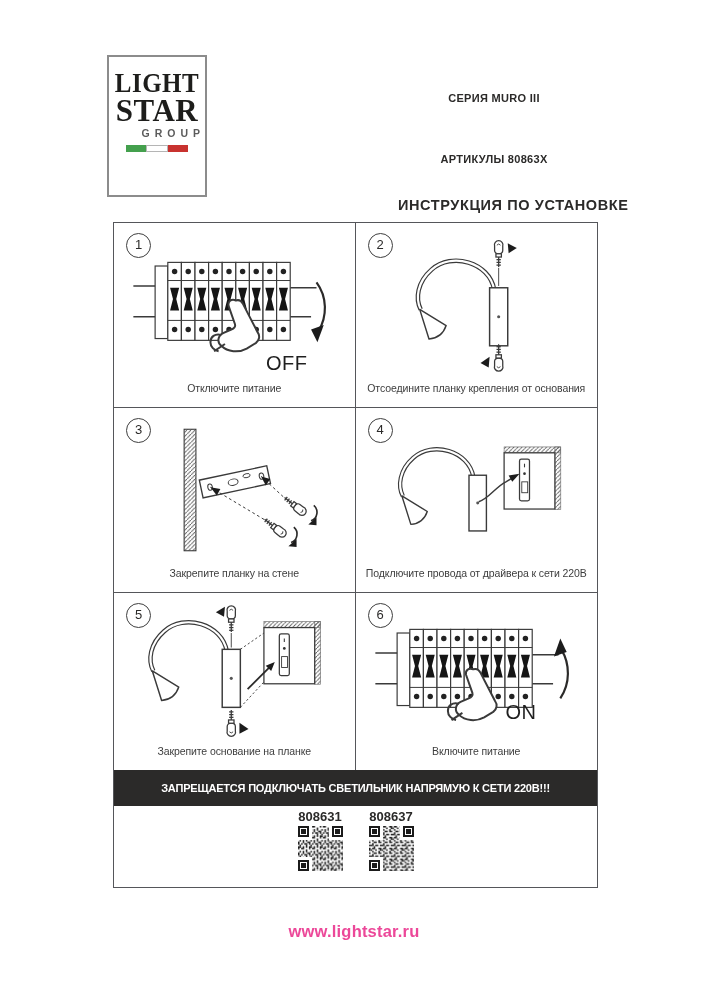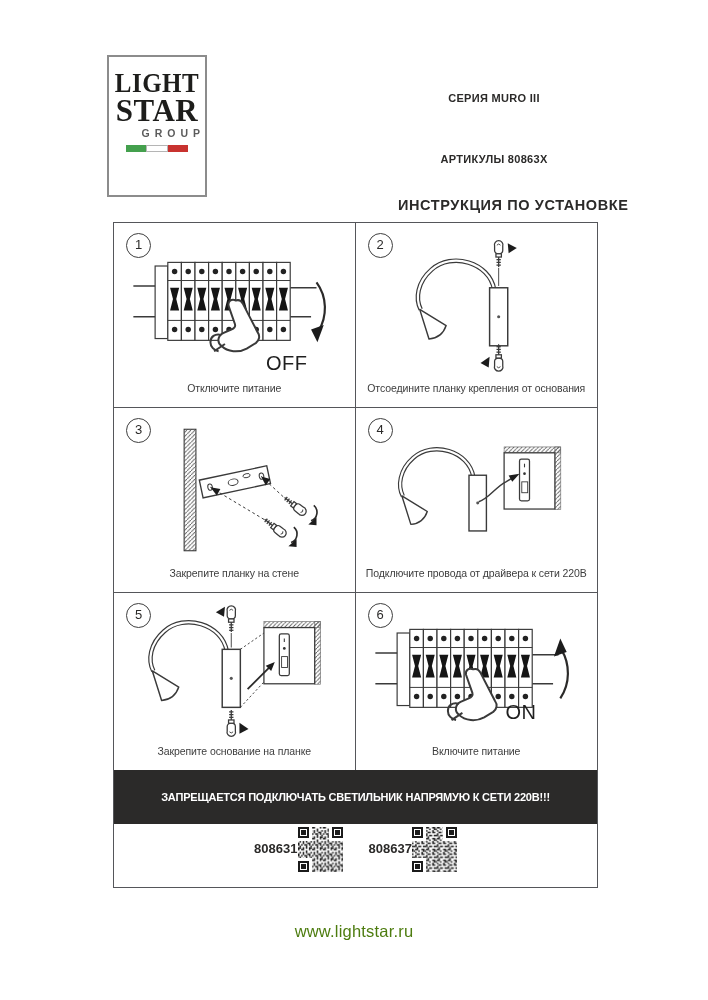--- a/index.html
+++ b/index.html
@@ -63,37 +63,37 @@
   .illus svg { width:220px; height:136px; }
   .caption {
     position:absolute; bottom:13px; left:0; width:100%; text-align:center;
     font-size:10.5px; color:#3d3d3d; white-space:nowrap; letter-spacing:-.1px;
   }
   .step-label { position:absolute; font-size:20px; font-weight:500; color:#1f1f1f; letter-spacing:.5px; }
   .lab-off { left:152px; bottom:32px; }
   .lab-on  { left:150px; bottom:46px; }
 
   .warning {
-    height:54px; background:#2b2a29; color:#fff; font-weight:bold;
+    height:36px; background:#2b2a29; color:#fff; font-weight:bold;
     display:flex; flex-direction:row; align-items:center; justify-content:center;
     gap:14px;
   }
   .warning div { font-size:11px; line-height:13px; white-space:nowrap; letter-spacing:-.2px; }
 
   .qr-row {
     height:81px; display:flex; justify-content:center; align-items:flex-start;
     gap:26px; padding-top:3px; box-sizing:border-box;
   }
-  .qr { display:flex; flex-direction:row; align-items:center; }
+  .qr { display:flex; flex-direction:column; align-items:center; }
   .qr-label { font-size:13px; font-weight:bold; color:#2b2a29; margin-bottom:2px; }
   .qr svg { width:45px; height:45px; }
 
   .footer {
     position:absolute; left:0; top:922px; width:100%; text-align:center;
-    font-size:16.5px; font-weight:normal; color:#4d7c0f; letter-spacing:.2px;
+    font-size:16.5px; font-weight:bold; color:#ec4899; letter-spacing:.2px;
   }
   .defs-holder { position:absolute; width:0; height:0; overflow:hidden; }
 </style>
 </head>
 <body>
 
 <div class="page">
 
   <svg class="defs-holder" aria-hidden="true">
     <defs>

